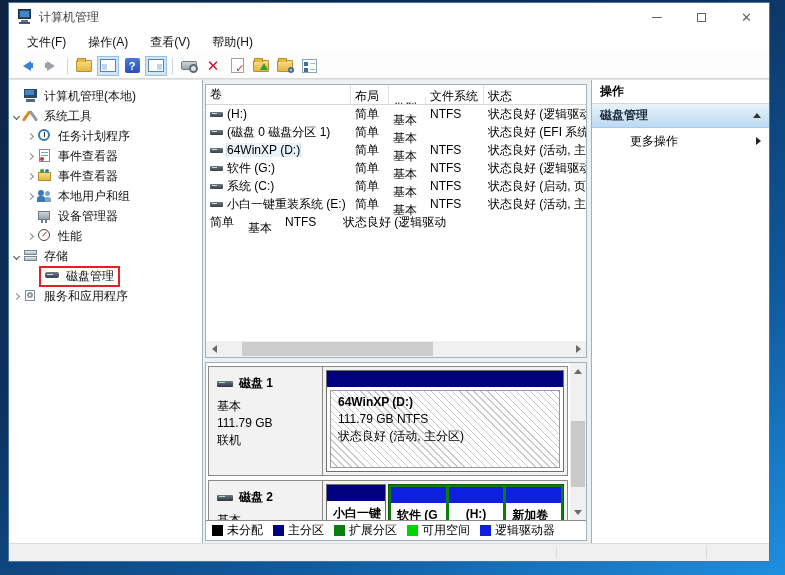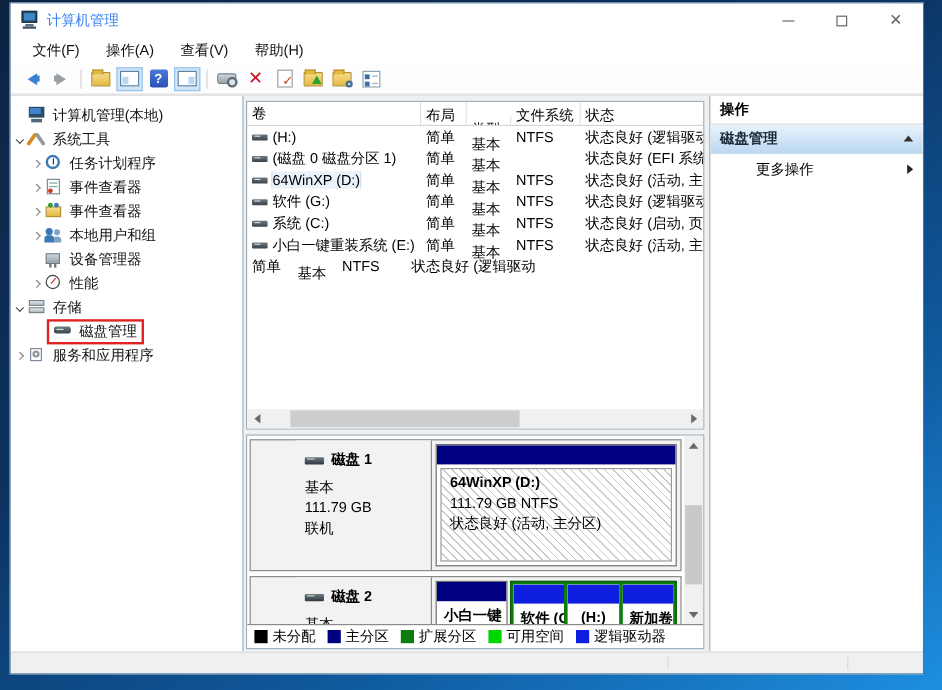--- a/index.html
+++ b/index.html
@@ -15,21 +15,21 @@
     background:#fff; border:1px solid #48769f;
     display:flex; flex-direction:column;
   }
   
   .titlebar { height:28px; background:#fff; display:flex; align-items:center; padding-left:8px; flex:0 0 auto; }
   .app-icon { width:16px; height:16px; position:relative; margin-right:6px; }
   .app-icon .scr { position:absolute; left:1px; top:0; width:13px; height:10px; background:#2b4a66; border:1px solid #1c3347; }
   .app-icon .scr i { display:block; margin:1px; width:9px; height:6px; background:#3f87c9; }
   .app-icon .base { position:absolute; left:4px; top:11px; width:7px; height:2px; background:#5a7285; }
   .app-icon .foot { position:absolute; left:2px; top:13px; width:11px; height:2px; background:#44596b; }
-  .title-text { color:#3b82f6; font-size:12px; }
+  .title-text { color:#404040; font-size:12px; }
   .win-controls { margin-left:auto; display:flex; height:100%; }
   .wc { width:45px; height:100%; display:flex; align-items:center; justify-content:center; color:#666; }
   .wc-min i { display:block; width:10px; height:0; border-bottom:1px solid #666; }
   .wc-max i { display:block; width:9px; height:9px; border:1px solid #666; }
   .wc-close { font-size:13px; }
   
   .menubar { height:22px; display:flex; align-items:center; padding-left:10px; background:#fff; flex:0 0 auto; }
   .menu-item { padding:2px 8px; margin-right:6px; color:#111; }
   
   .toolbar { height:26px; display:flex; align-items:center; padding-left:6px; background:#fdfdfd; border-bottom:1px solid #d9d9d9; flex:0 0 auto; }
@@ -125,21 +125,21 @@
   .tri-d { width:0; height:0; border-left:4px solid transparent; border-right:4px solid transparent; border-top:5px solid #6a6a6a; }
   .hs-track { flex:1; height:16px; position:relative; }
   .hs-thumb { position:absolute; left:20px; top:1px; height:14px; width:55%; background:#cdcdcd; }
   
   .disk-panel { margin-top:4px; flex:1 1 auto; background:#fff; border:1px solid #9fb0be; display:flex; flex-direction:column; overflow:hidden; }
   .disk-area { flex:1 1 auto; display:flex; overflow:hidden; }
   .disk-col { flex:1 1 auto; padding:3px 2px 0 2px; overflow:hidden; }
   .disk-row { display:flex; border:1px solid #8a8a8a; background:#f2f2f2; }
   .disk-row.one { height:110px; margin-bottom:4px; }
   .disk-row.two { height:70px; }
-  .disk-label { width:114px; flex:0 0 114px; padding:8px 6px 0 8px; background:#f2f2f2; border-right:1px solid #8a8a8a;margin-left:37px; }
+  .disk-label { width:114px; flex:0 0 114px; padding:8px 6px 0 8px; background:#f2f2f2; border-right:1px solid #8a8a8a; }
   .disk-label .hd { display:flex; align-items:center; gap:6px; font-weight:bold; margin-bottom:6px; }
   .dk-ico { width:16px; height:6px; background:linear-gradient(#6f7b84,#2f373e); border-radius:1px; position:relative; }
   .dk-ico:after { content:""; position:absolute; left:2px; top:1px; width:6px; height:1px; background:#bcd6be; }
   .disk-label .ln { line-height:17px; }
   .part-zone { flex:1 1 auto; padding:3px; display:flex; overflow:hidden; }
   .part { border:1px solid #6e6e6e; background:#fff; display:flex; flex-direction:column; overflow:hidden; }
   .part-band { height:16px; flex:0 0 16px; }
   .part-body { flex:1; margin:3px; border:1px solid #9a9a9a; padding:3px 7px;
     background:repeating-linear-gradient(45deg,#ffffff 0px,#ffffff 4px,#c9c9c9 4px,#c9c9c9 5px); }
   .part-body .t1 { font-weight:bold; line-height:17px; }

